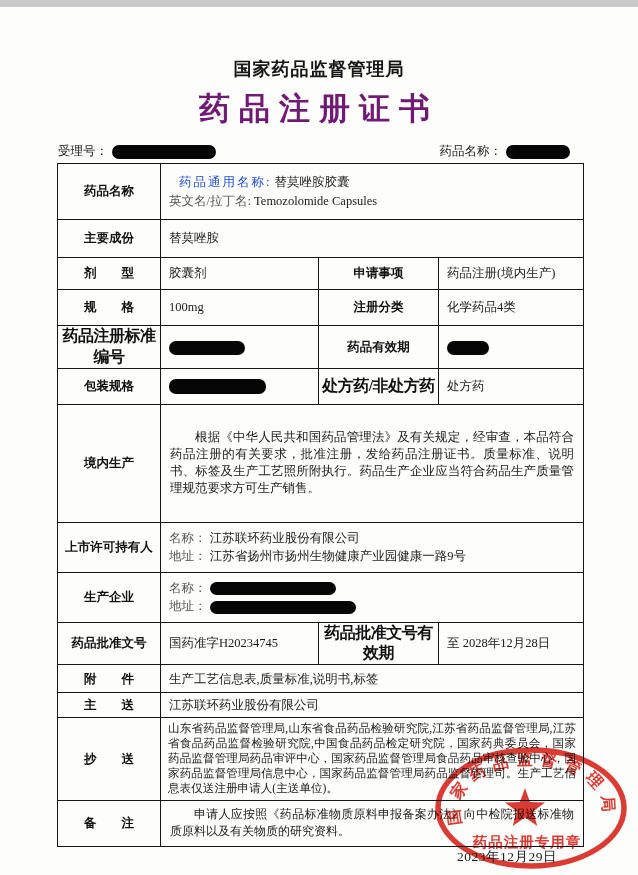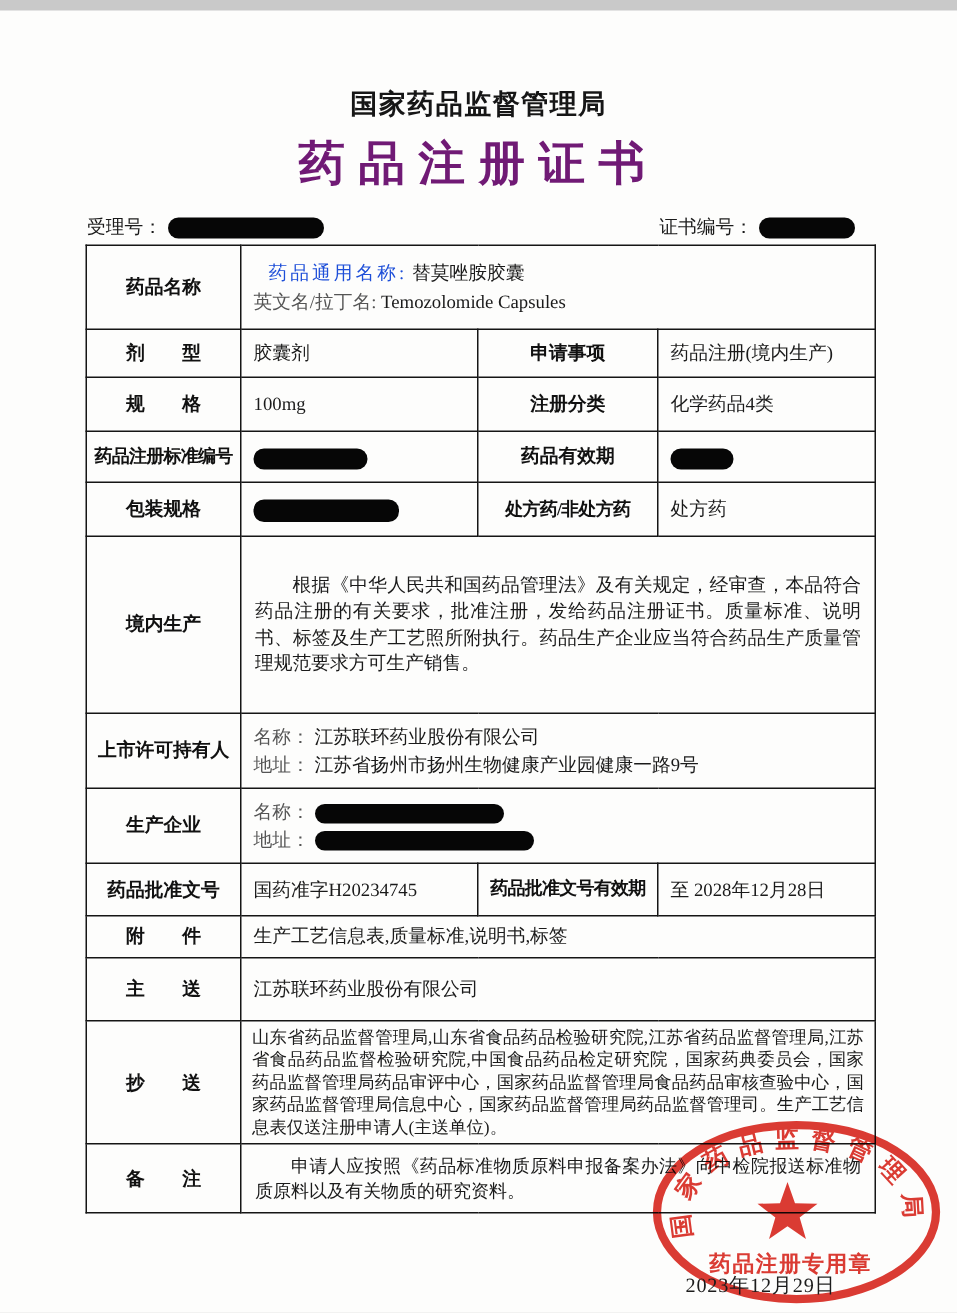--- a/index.html
+++ b/index.html
@@ -28,21 +28,21 @@
     border-collapse:collapse; table-layout:fixed;
   }
   table.cert td {
     border:1.6px solid #151515; vertical-align:middle;
     font-size:12.5px; line-height:1.3; overflow:hidden;
   }
   td.lbl {
     text-align:center; font-weight:700; font-size:13px; color:#111;
     padding:0 2px;
   }
-  td.lbl.small { font-size:12px; letter-spacing:-0.5px; }
+  td.lbl.small { font-size:16px; letter-spacing:-0.5px; }
   td.val { padding:2px 8px; }
   .two-line div { padding:1px 0; }
   .field-lbl { color:#555; }
   .gen-lbl { letter-spacing:2px; color:#1d4ed8;margin-left:10px; }
   .strong { font-weight:400; }
   .para { padding:5px 9px; text-indent:2em; text-align:justify; font-size:12.5px; line-height:1.38; }
   .para-sm { padding:3px 7px; text-align:justify; font-size:11.6px; line-height:1.3; }
   .seal {
     position:absolute; left:433px; top:746px; width:196px; height:126px;
     opacity:0.9; mix-blend-mode:multiply; pointer-events:none;
@@ -60,21 +60,21 @@
 
   <div class="agency">国家药品监督管理局</div>
   <div class="cert-title">药品注册证书</div>
 
   <div class="meta-row">
     <div class="meta-left">
       <span>受理号：</span>
       <span class="bar" style="width:104px"></span>
     </div>
     <div class="meta-right">
-      <span>证书编号：</span>
+      <span>药品名称：</span>
       <span class="bar" style="width:64px"></span>
     </div>
   </div>
 
   <table class="cert">
     <colgroup>
         <col style="width:103px">
         <col style="width:158px">
         <col style="width:120px">
         <col style="width:145px">
@@ -88,20 +88,24 @@
           <span class="gen-lbl">药品通用名称:</span>
           <span class="strong">替莫唑胺胶囊</span>
         </div>
         <div>
           <span class="field-lbl">英文名/拉丁名:</span>
           <span class="strong">Temozolomide Capsules</span>
         </div>
       </td>
     </tr>
 
+    <tr style="height:38px">
+      <td class="lbl">主要成份</td>
+      <td class="val strong" colspan="3">替莫唑胺</td>
+    </tr>
 
     <tr style="height:32px">
       <td class="lbl">剂　　型</td>
       <td class="val">胶囊剂</td>
       <td class="lbl">申请事项</td>
       <td class="val">药品注册(境内生产)</td>
     </tr>
 
     <tr style="height:36px">
       <td class="lbl">规　　格</td>
@@ -164,21 +168,21 @@
       <td class="val">国药准字H20234745</td>
       <td class="lbl small">药品批准文号有效期</td>
       <td class="val">至 2028年12月28日</td>
     </tr>
 
     <tr style="height:28px">
       <td class="lbl">附　　件</td>
       <td class="val" colspan="3">生产工艺信息表,质量标准,说明书,标签</td>
     </tr>
 
-    <tr style="height:42px">
+    <tr style="height:25px">
       <td class="lbl">主　　送</td>
       <td class="val" colspan="3">江苏联环药业股份有限公司</td>
     </tr>
 
     <tr style="height:58px">
       <td class="lbl">抄　　送</td>
       <td colspan="3">
         <div class="para-sm">山东省药品监督管理局,山东省食品药品检验研究院,江苏省药品监督管理局,江苏省食品药品监督检验研究院,中国食品药品检定研究院，国家药典委员会，国家药品监督管理局药品审评中心，国家药品监督管理局食品药品审核查验中心，国家药品监督管理局信息中心，国家药品监督管理局药品监督管理司。生产工艺信息表仅送注册申请人(主送单位)。</div>
       </td>
     </tr>

